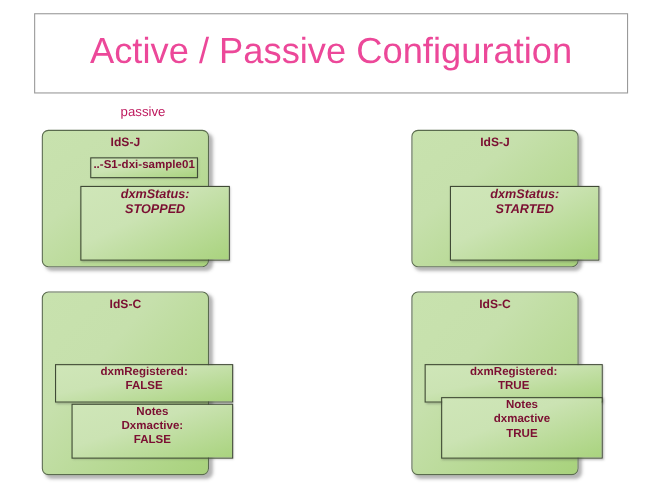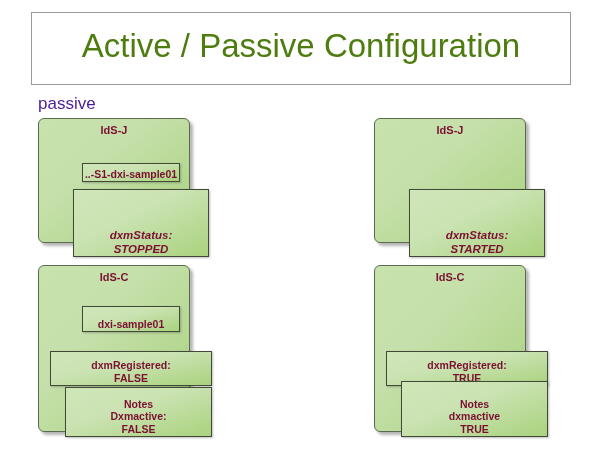--- a/index.html
+++ b/index.html
@@ -31,34 +31,34 @@
     height: 73px;
     border: 1px solid #9a9a9a;
     background: #ffffff;
     box-sizing: border-box;
     display: flex;
     align-items: center;
     justify-content: center;
   }
   .title-text {
     font-size: 33px;
-    color: #4d7c0f;
+    color: #ec4899;
     font-weight: normal;
     letter-spacing: 0px;
     white-space: nowrap;
     line-height: 1;
     padding-bottom: 6px;
   }
 
   
   .col-caption {
     position: absolute;
-    font-size: 17px;
-    color: #4c1d95;
-    text-align: left;
+    font-size: 12px;
+    color: #be185d;
+    text-align: center;
     white-space: nowrap;
   }
   .caption-passive { left: 38px; top: 94px; width: 184px; }
   .caption-active  { left: 374px; top: 94px; width: 184px; }
 
   
   .group {
     position: absolute;
     width: 152px;
     box-sizing: border-box;
@@ -86,24 +86,23 @@
 
   
   .inner {
     position: absolute;
     box-sizing: border-box;
     border: 1px solid #404a36;
     background: linear-gradient(to bottom right, #cfe6b8 0%, #cbe3b3 40%, #a9d37e 100%);
     display: flex;
     flex-direction: column;
     align-items: center;
-    justify-content: flex-end;
+    justify-content: flex-start;
     text-align: center;
     box-shadow: 1px 1px 2px rgba(70,70,70,0.35);
-    margin-top: 20px;
   }
   .inner .line {
     font-size: 10.5px;
     font-weight: bold;
     color: #7b0f32;
     line-height: 1.22;
     white-space: nowrap;
   }
   .inner .line.big {
     font-size: 11.5px;
@@ -145,23 +144,20 @@
   <div class="group group-j-right">
     <div class="group-title">IdS-J</div>
     <div class="inner status-j">
       <div class="line big">dxmStatus:</div>
       <div class="line big">STARTED</div>
     </div>
   </div>
 
   <div class="group group-c-left">
     <div class="group-title">IdS-C</div>
-    <div class="inner name-c">
-      <div class="line">dxi-sample01</div>
-    </div>
     <div class="inner reg-c">
       <div class="line">dxmRegistered:</div>
       <div class="line">FALSE</div>
     </div>
     <div class="inner notes-c">
       <div class="line">Notes</div>
       <div class="line">Dxmactive:</div>
       <div class="line">FALSE</div>
     </div>
   </div>

